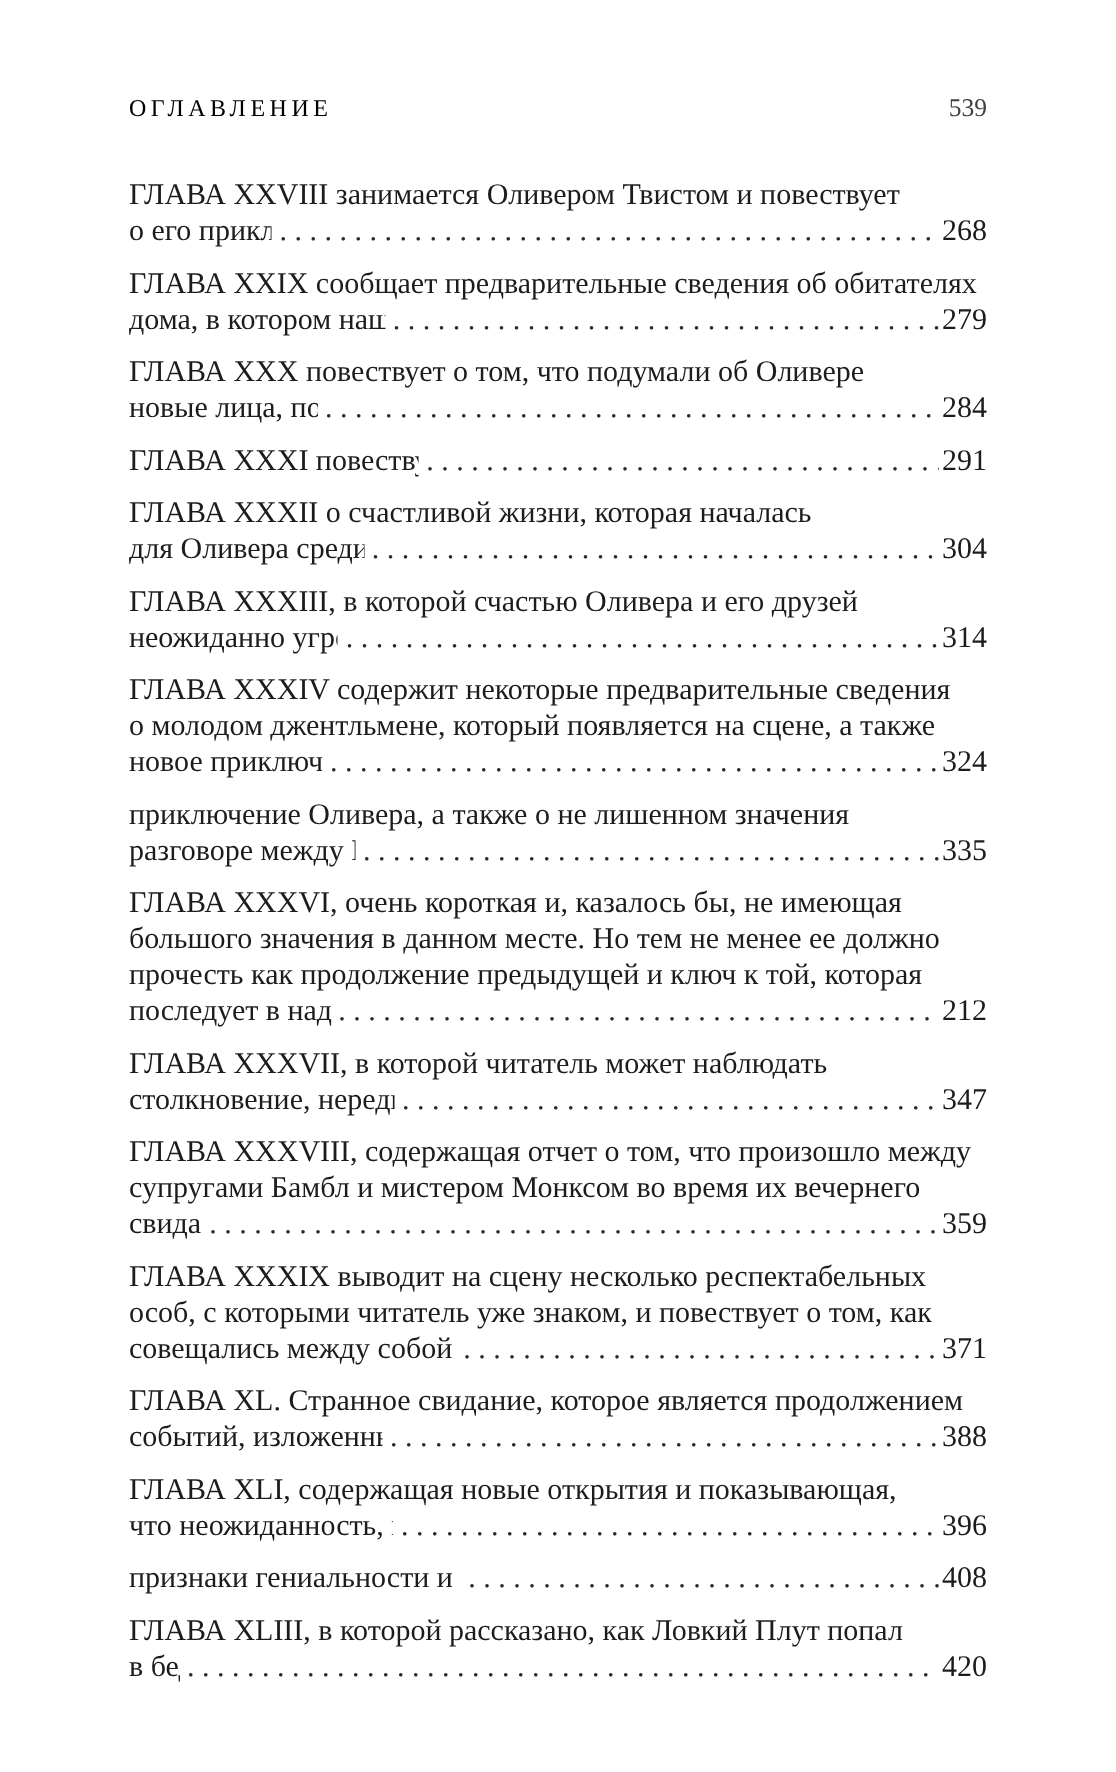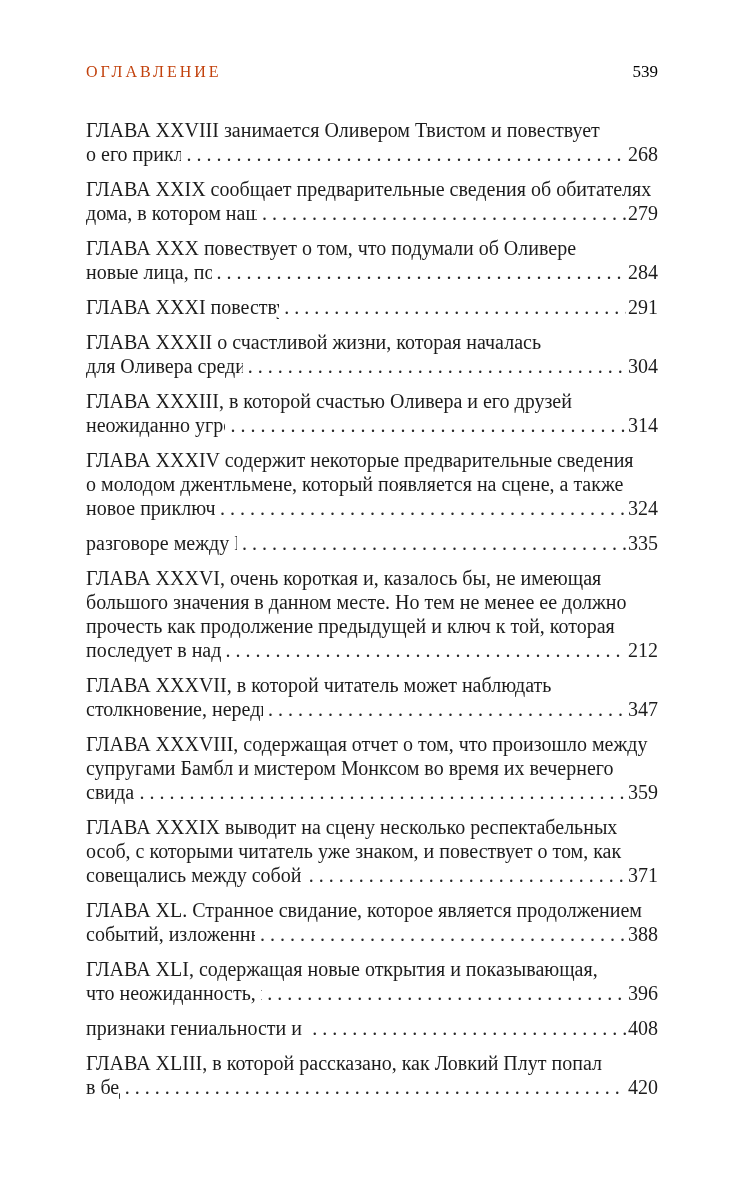--- a/index.html
+++ b/index.html
@@ -23,25 +23,25 @@
   }
   .page-header {
     display: flex;
     justify-content: space-between;
     align-items: baseline;
     margin-bottom: 36px;
   }
   .toc-heading {
     font-size: 16px;
     letter-spacing: 3px;
-    color: #c2410c;
+    color: #000000;
   }
   .page-number {
     font-size: 17px;
-    color: #000000;
+    color: #404040;
   }
   .toc-list {
     display: block;
   }
   .entry {
     margin-bottom: 11px;
     font-size: 20px;
     line-height: 24px;
   }
   .line {
@@ -141,20 +141,21 @@
     <div class="line">ГЛАВА XXXIV содержит некоторые предварительные сведения</div>
         <div class="line">о молодом джентльмене, который появляется на сцене, а также</div>
         <div class="lastline">
       <span class="text">новое приключение Оливера.</span>
       <span class="leader"></span>
       <span class="pagenum">324</span>
     </div>
   </div>
 
   <div class="entry">
+        <div class="line">приключение Оливера, а также о не лишенном значения</div>
         <div class="lastline">
       <span class="text">разговоре между Гарри Мэйли и Роз</span>
       <span class="leader"></span>
       <span class="pagenum">335</span>
     </div>
   </div>
 
   <div class="entry">
     <div class="line">ГЛАВА XXXVI, очень короткая и, казалось бы, не имеющая</div>
         <div class="line">большого значения в данном месте. Но тем не менее ее должно</div>

